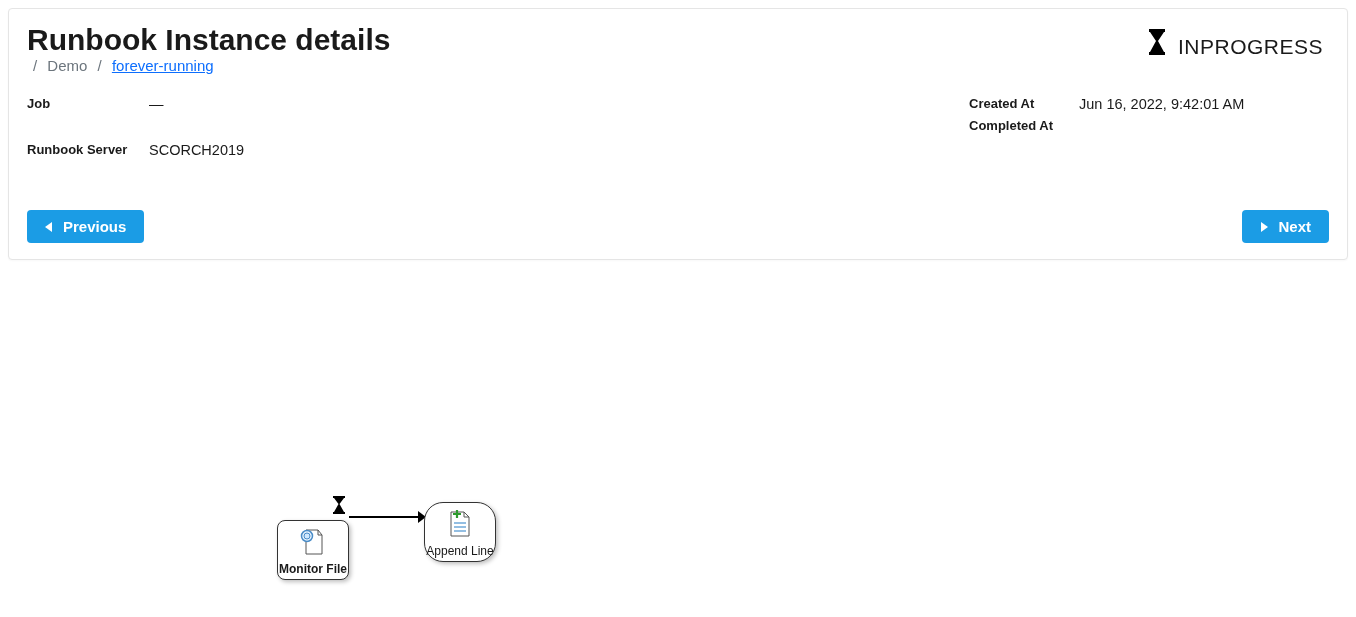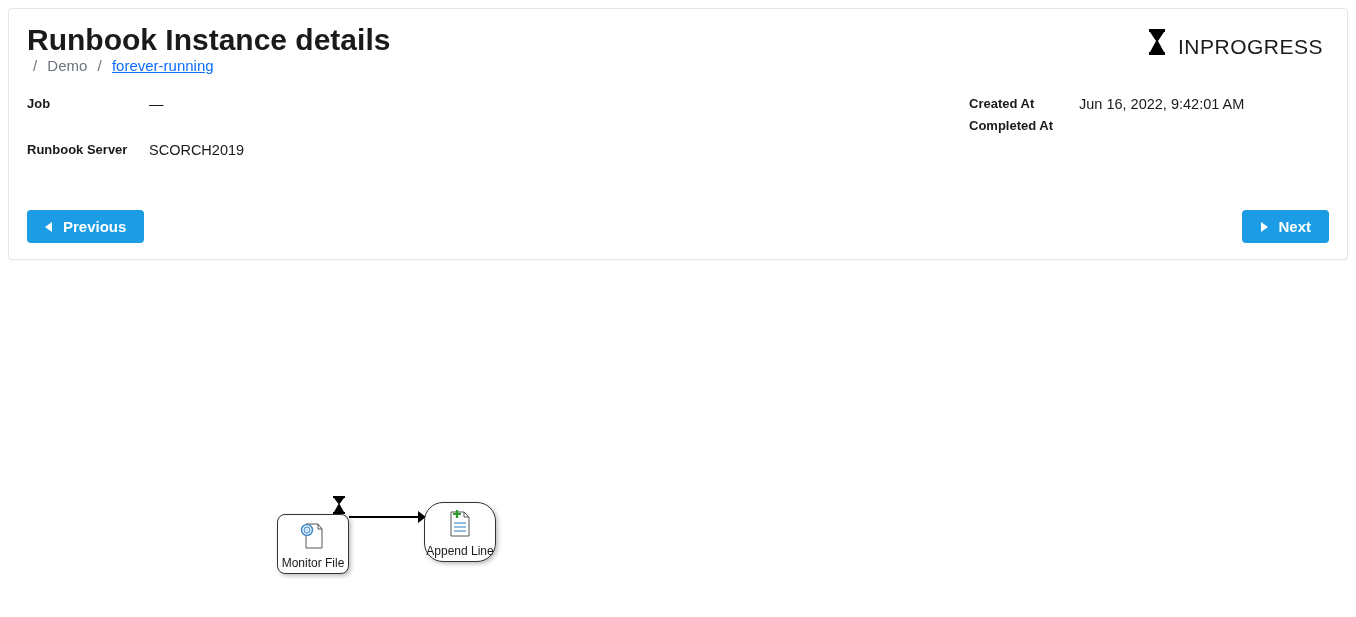--- a/index.html
+++ b/index.html
@@ -145,21 +145,21 @@
       display: flex;
       align-items: center;
       justify-content: center;
     }
     .flow-node .node-label {
       font-size: 12px;
       color: #1a1a1a;
       line-height: 1;
       padding-bottom: 2px;
     }
-    .node1 { left: 277px; top: 246px; }
+    .node1 { left: 277px; top: 252px; font-weight: bold; }
     .node2 { left: 424px; top: 234px; border-radius: 19px; }
     .arrow-line {
       position: absolute;
       left: 349px;
       top: 248px;
       width: 75px;
       height: 2px;
       background: #000;
     }
     .arrow-head {

